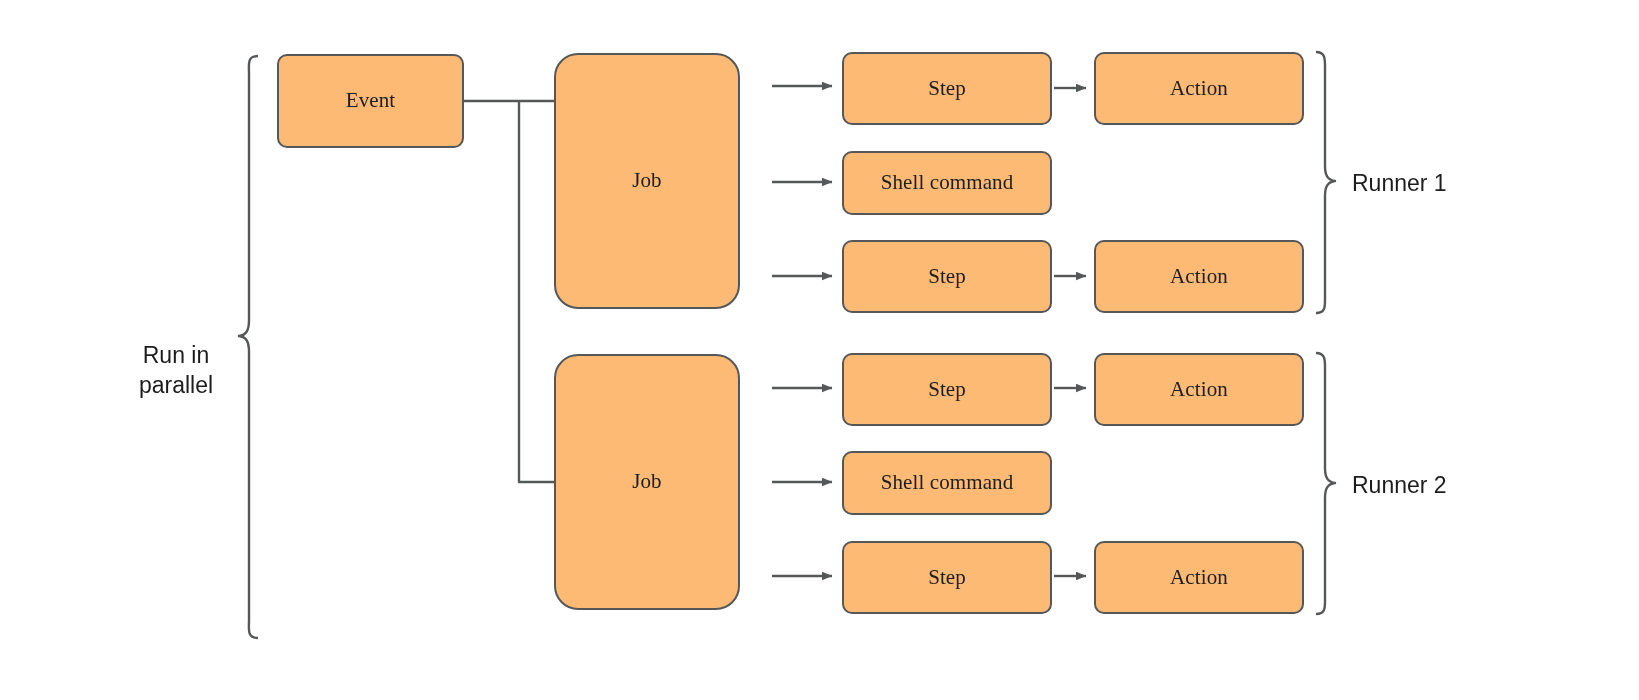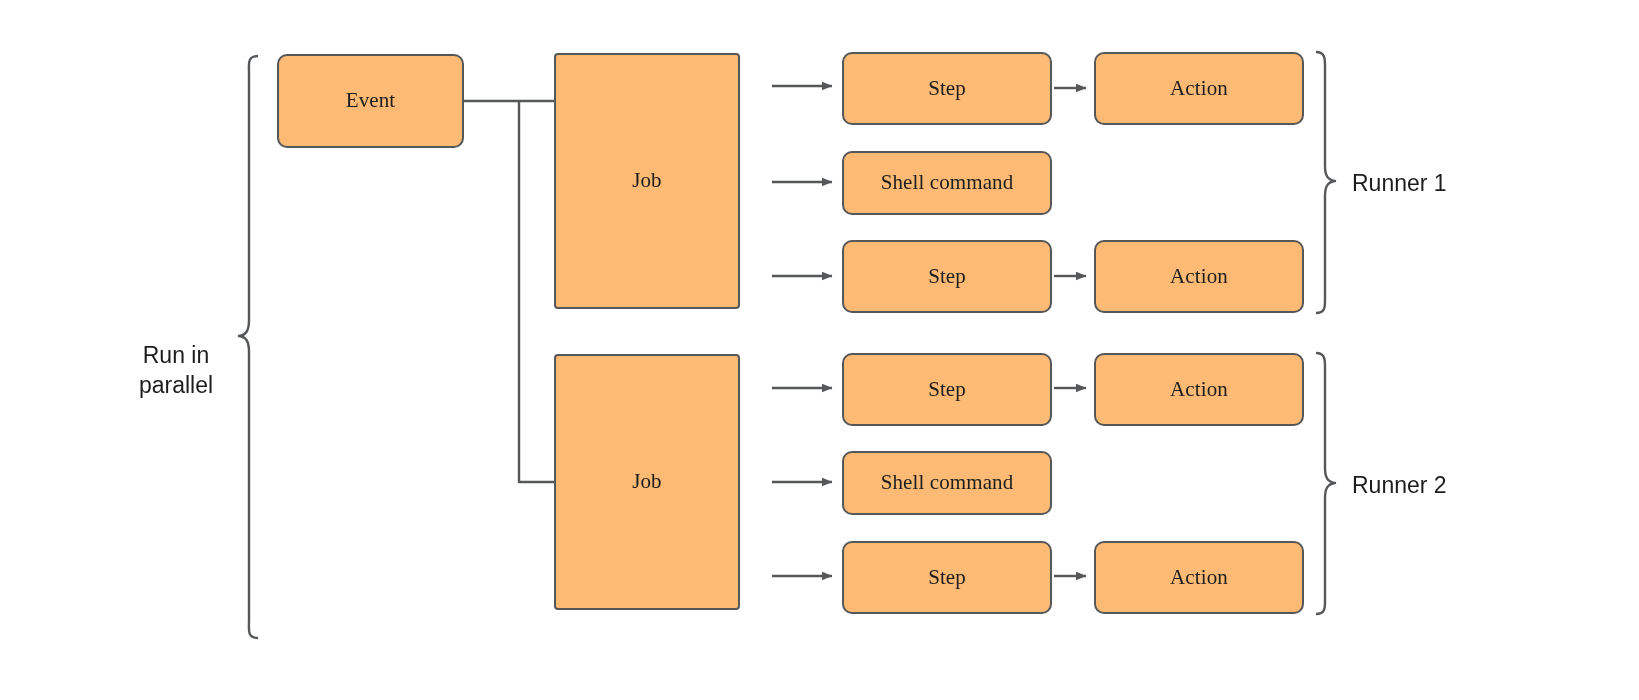--- a/index.html
+++ b/index.html
@@ -33,21 +33,21 @@
     display: flex;
     align-items: center;
     justify-content: center;
     color: #1d1d1d;
     font-family: Liberation Serif, serif;
     font-size: 21px;
     line-height: 1.2;
     letter-spacing: 0.1px;
   }
   .node-box.tall {
-    border-radius: 4px;
+    border-radius: 24px;
   }
   .brace-label {
     position: absolute;
     color: #1d1d1d;
     font-family: "Liberation Sans", sans-serif;
     font-size: 23px;
     line-height: 1.32;
     white-space: pre-line;
   }
   .brace-label.left-label {

